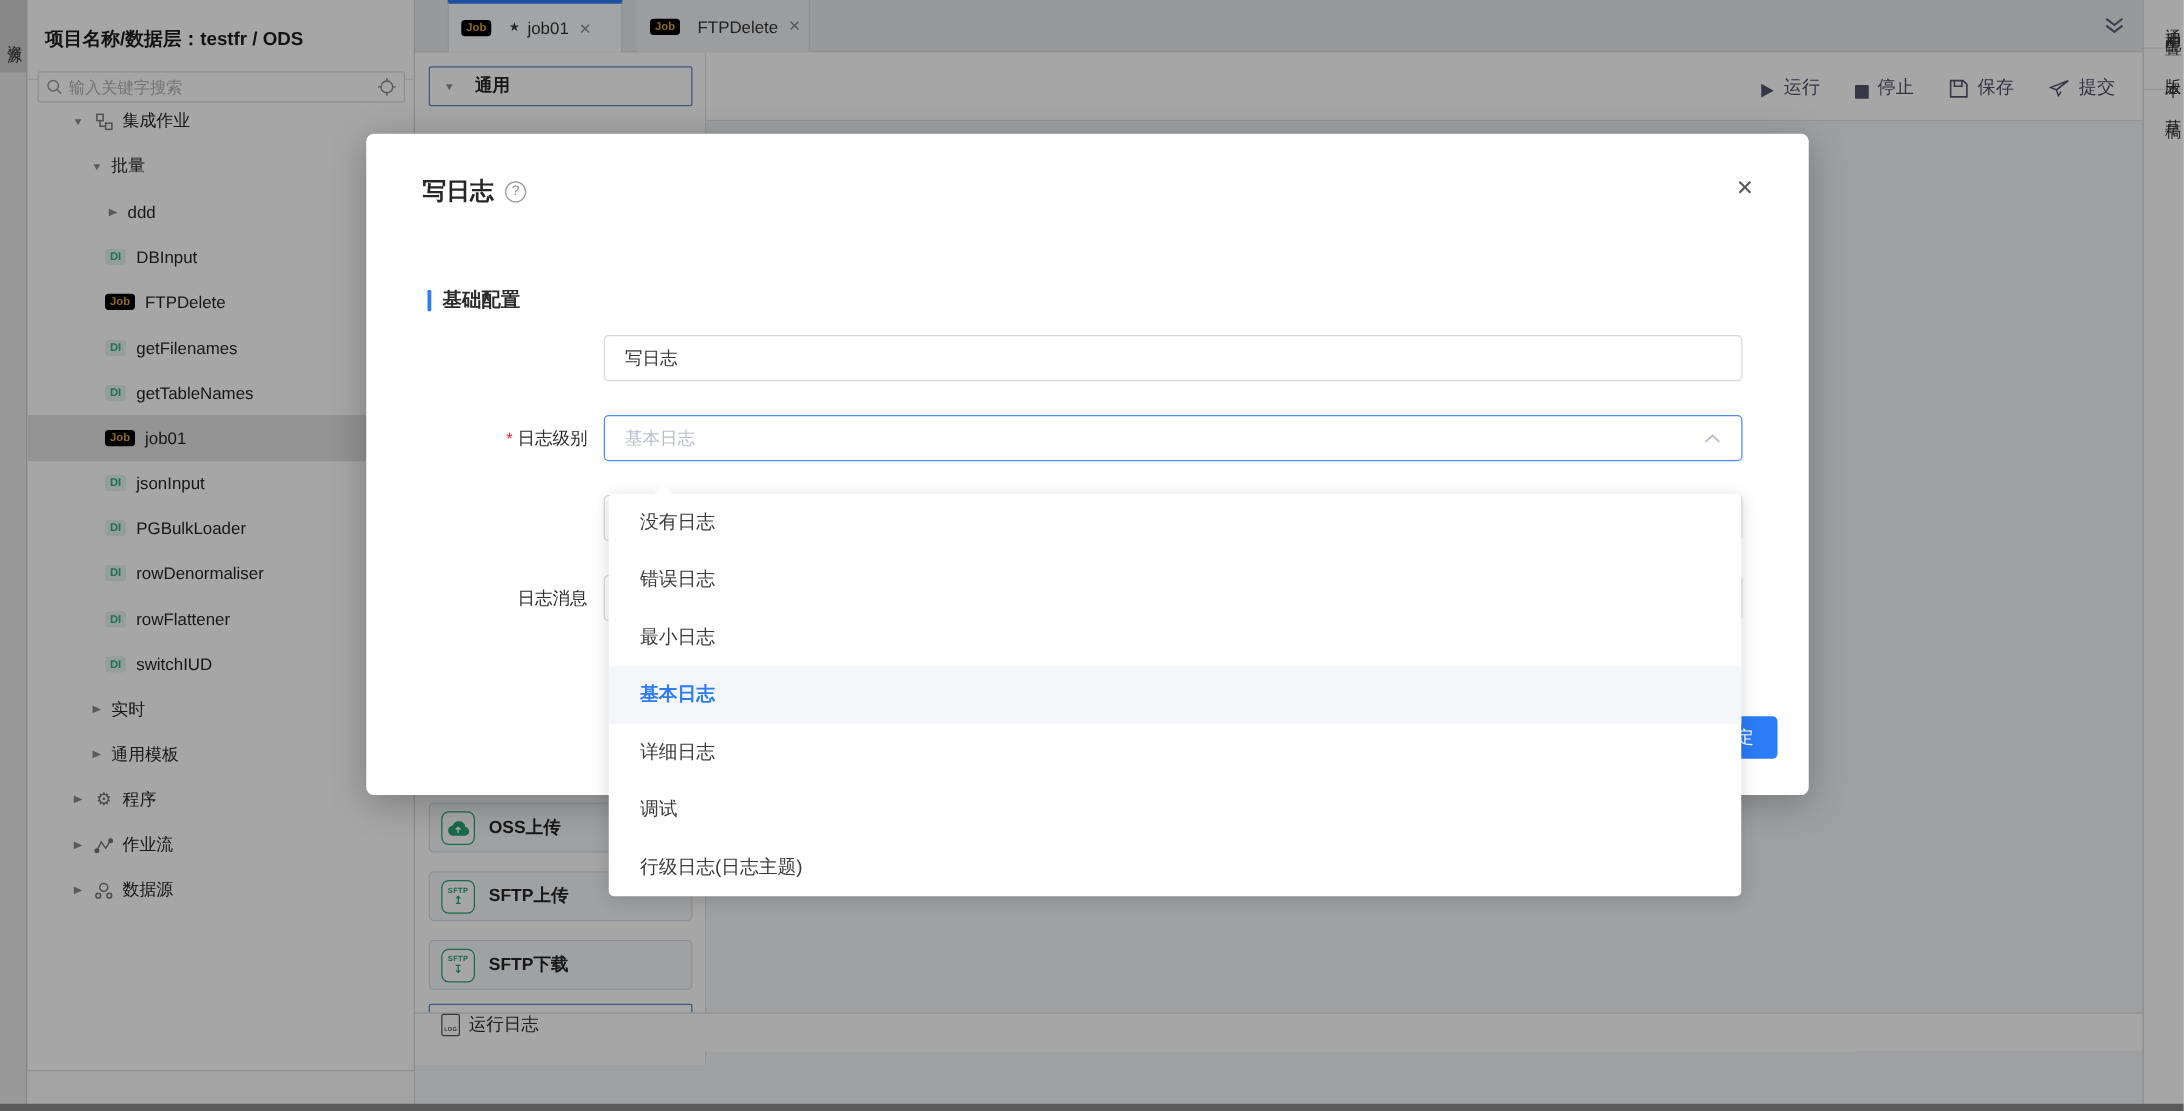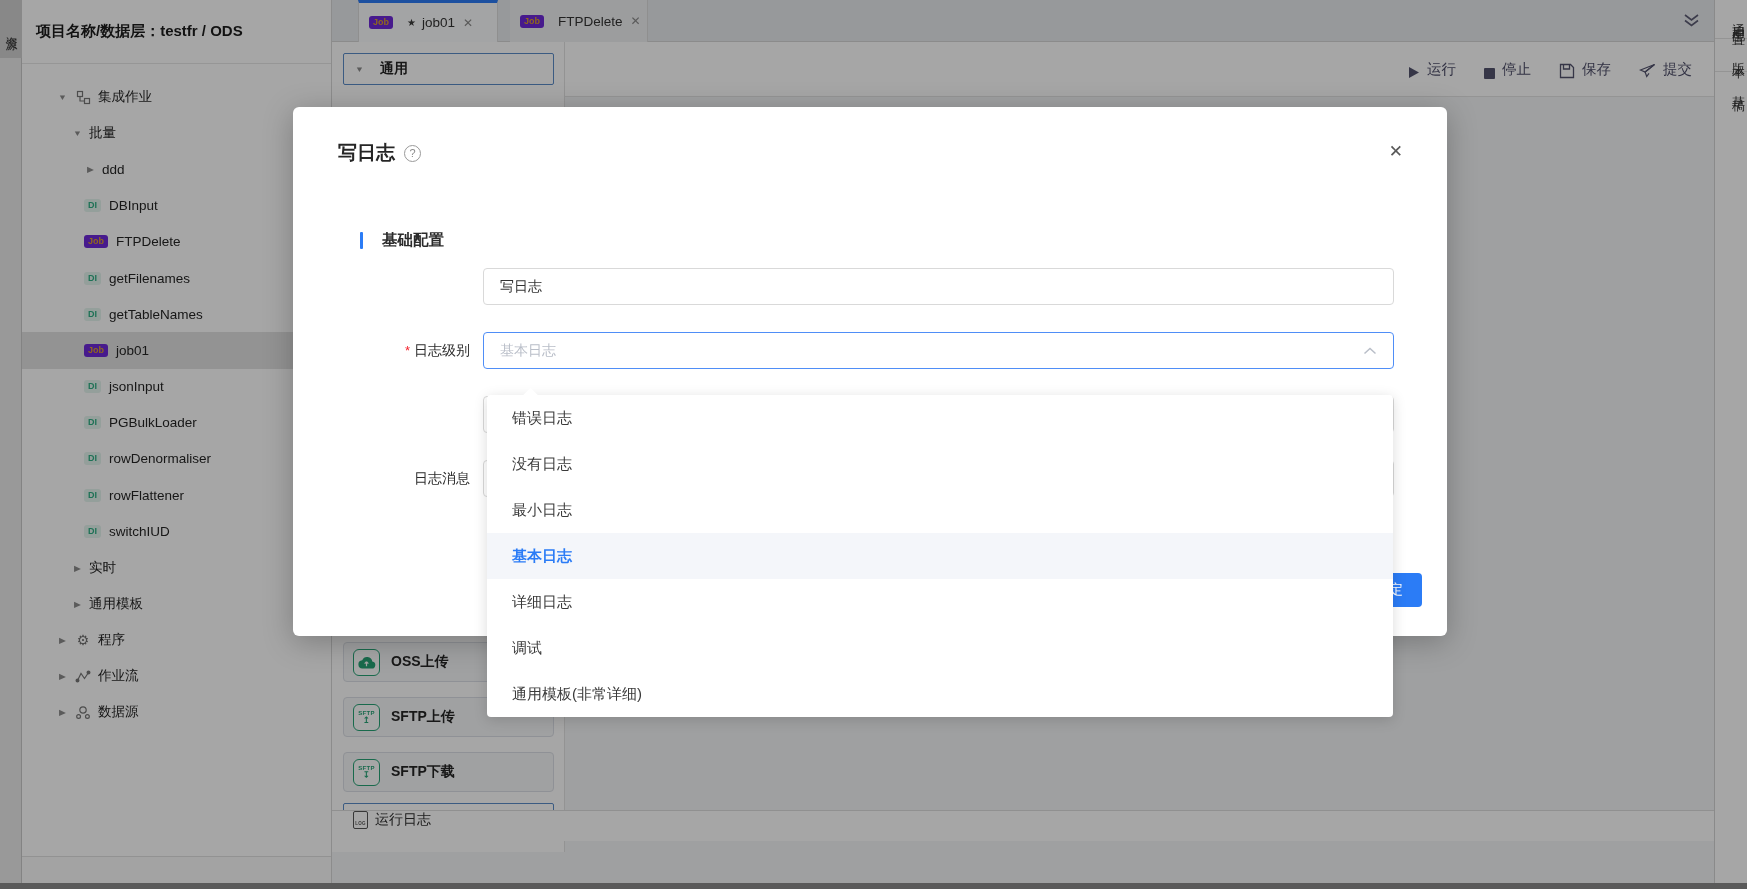--- a/index.html
+++ b/index.html
@@ -25,21 +25,21 @@
   .tree { position:absolute; left:0; top:79px; width:100%; }
   .trow { height:36.2px; display:flex; align-items:center; font-size:13.5px; color:#262626; cursor:default; }
   .trow.l0 { padding-left:34px; }
   .trow.l1 { padding-left:49px; }
   .trow.l2 { padding-left:62px; }
   .trow.selected { background:#e2e2e2; }
   .caret { width:13px; margin-right:5px; font-size:9px; color:#8c8c8c; flex:none; text-align:center; transform:scaleY(.9); }
   .ticon { width:18px; margin-right:6px; flex:none; display:flex; align-items:center; justify-content:center; color:#707070; font-size:14px; }
   .badge { flex:none; margin-right:8px; font-size:9px; font-weight:bold; border-radius:3px; padding:2px 4px; line-height:1; }
   .badge.di  { background:#e4f5ee; color:#2fae84; }
-  .badge.job { background:#6d28d9; color:#dd9f2e; }
+  .badge.job { background:#000000; color:#dd9f2e; }
   .sb-footer { position:absolute; left:0; bottom:0; width:100%; height:27px; border-top:1px solid #e0e0e0; background:#fafafa; }
   
   .main { position:absolute; left:332px; top:0; width:1382px; height:883px; background:#f5f6f8; }
   .tabbar { position:absolute; left:0; top:0; width:100%; height:42px; background:#e9ebee; border-bottom:1px solid #d6d6d6; }
   .tab { position:absolute; top:0; height:42px; display:flex; align-items:center; padding:0 10px; font-size:13.5px; gap:6px; }
   .tab.active { left:26px; width:140px; background:#fbfcfd; border-top:3px solid #2b7cf6; border-left:1px solid #dcdcdc; border-right:1px solid #dcdcdc; }
   .tab.inactive { left:178px; width:138px; background:#f0f1f3; border-right:1px solid #dcdcdc; }
   .tab .star { font-size:10px; color:#3c3c3c; }
   .tab .x { font-size:12px; color:#8a8a8a; margin-left:2px; }
   .collapse-ic { position:absolute; right:14px; top:13px; }
@@ -73,21 +73,21 @@
   
   .win-bottom { position:absolute; left:0; bottom:0; width:100%; height:6px; background:#8a8a8a; }
   
   .mask { position:absolute; inset:0; background:rgba(0,0,0,.35); z-index:40; }
   .modal { position:absolute; left:293px; top:107px; width:1154px; height:529px; background:#fff; border-radius:6px;
     box-shadow:0 6px 30px rgba(0,0,0,.25); z-index:50; }
   .m-title { position:absolute; left:45px; top:33px; font-size:19px; font-weight:bold; color:#262626; display:flex; align-items:center; gap:9px; }
   .help-ic { width:17px; height:17px; border:1.4px solid #9a9a9a; border-radius:50%; color:#8a8a8a; font-size:11px; font-weight:normal;
     display:flex; align-items:center; justify-content:center; }
   .m-close { position:absolute; right:44px; top:34px; font-size:17px; color:#595959; cursor:pointer; }
-  .m-section { position:absolute; left:67px; top:123px; display:flex; align-items:center; gap:19px; }
+  .m-section { position:absolute; left:49px; top:123px; display:flex; align-items:center; gap:9px; }
   .m-section .bar { width:3px; height:17px; background:#2b7cf6; border-radius:1px; }
   .m-section .txt { font-size:15.5px; font-weight:bold; color:#2b2b2b; }
   .frow { position:absolute; left:0; width:100%; height:37px; }
   .frow .flabel { position:absolute; left:0; top:0; width:177px; height:37px; line-height:37px; text-align:right; font-size:14px; color:#2b2b2b; }
   .req::before { content:"*"; color:#f5222d; margin-right:4px; font-size:13px; }
   .finput { position:absolute; left:190px; top:0; width:911px; height:37px; border:1px solid #d9d9d9; border-radius:4px; background:#fff;
     display:flex; align-items:center; padding:0 16px; font-size:14px; color:#333; }
   .finput input { border:none; outline:none; width:100%; font-size:14px; color:#333; background:transparent; }
   .finput.select { border:1.5px solid #4f8ef7; color:#b9bec8; justify-content:space-between; }
   .ok-btn { position:absolute; right:25px; bottom:29px; width:66px; height:34px; background:#2b7cf6; color:#fff; border:none;
@@ -103,20 +103,34 @@
 <body>
 
 <div class="screen">
 
   <div class="left-rail">
     <div class="rail-tab">资源</div>
   </div>
 
   <div class="sidebar">
     <div class="sb-header">项目名称/数据层：testfr / ODS</div>
+    <div class="sb-search">
+      <svg width="13" height="13" viewBox="0 0 14 14">
+          <circle cx="6" cy="6" r="4.5" fill="none" stroke="#9a9a9a" stroke-width="1.3"></circle>
+          <line x1="9.5" y1="9.5" x2="13" y2="13" stroke="#9a9a9a" stroke-width="1.3"></line>
+        </svg>
+      <input placeholder="输入关键字搜索" style="">
+      <svg width="15" height="15" viewBox="0 0 16 16" fill="none" stroke="#8a8a8a" stroke-width="1.2">
+          <circle cx="8" cy="8" r="5"></circle>
+          <line x1="8" y1="0.5" x2="8" y2="3.5"></line>
+          <line x1="8" y1="12.5" x2="8" y2="15.5"></line>
+          <line x1="0.5" y1="8" x2="3.5" y2="8"></line>
+          <line x1="12.5" y1="8" x2="15.5" y2="8"></line>
+        </svg>
+    </div>
 
     <div class="tree">
       <div class="trow l0">
         <span class="caret">▼</span>
         <span class="ticon">
             <svg width="15" height="15" viewBox="0 0 15 15" fill="none" stroke="#777" stroke-width="1.2">
               <rect x="1.5" y="1.5" width="5" height="5"></rect>
               <rect x="8.5" y="8.5" width="5" height="5"></rect>
               <path d="M4 7v4h4.5"></path>
             </svg>
@@ -354,22 +368,22 @@
       <div class="finput">
         <input value="" style="">
       </div>
     </div>
 
     <button class="ok-btn">确定</button>
   </div>
 
   <div class="dropdown">
     <div class="notch"></div>
+    <div class="opt">没有日志</div>
     <div class="opt">错误日志</div>
-    <div class="opt">没有日志</div>
     <div class="opt">最小日志</div>
     <div class="opt sel">基本日志</div>
     <div class="opt">详细日志</div>
     <div class="opt">调试</div>
-    <div class="opt">通用模板(非常详细)</div>
+    <div class="opt">行级日志(日志主题)</div>
   </div>
 
 </div>
 
 </body></html>

